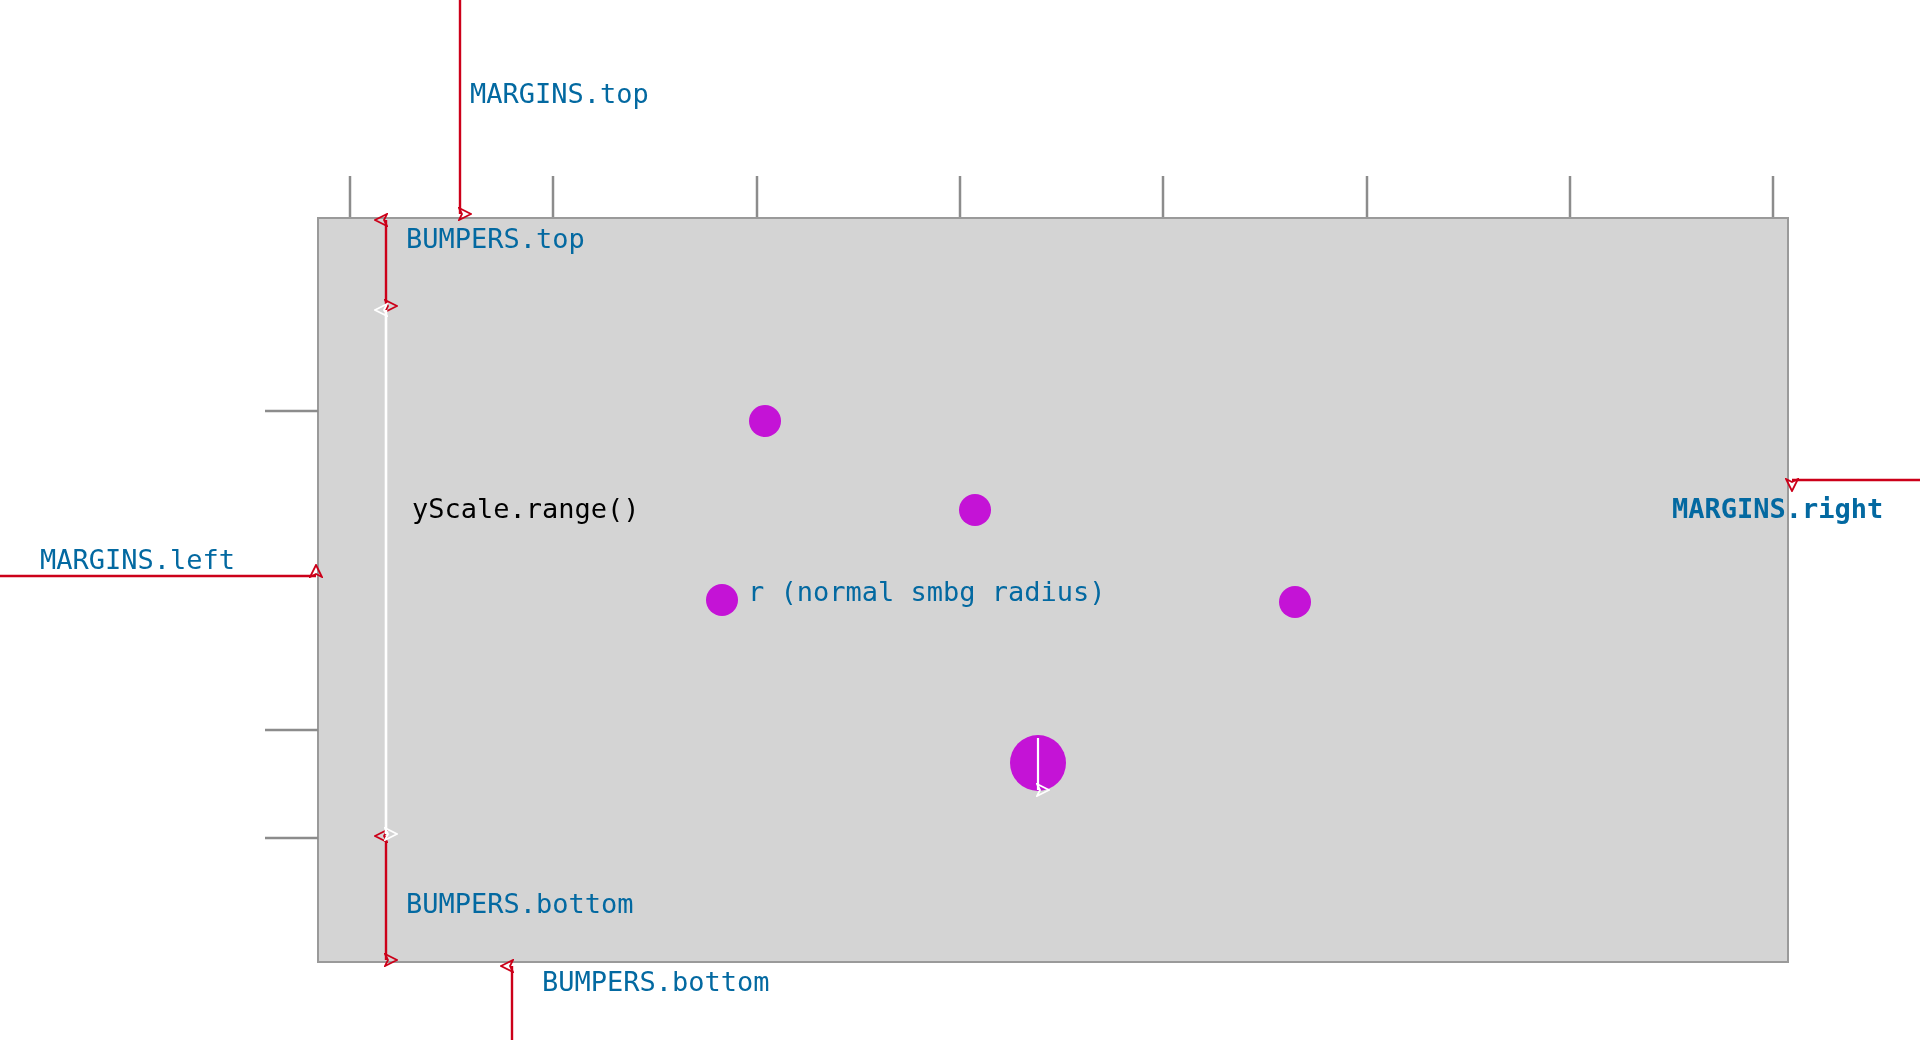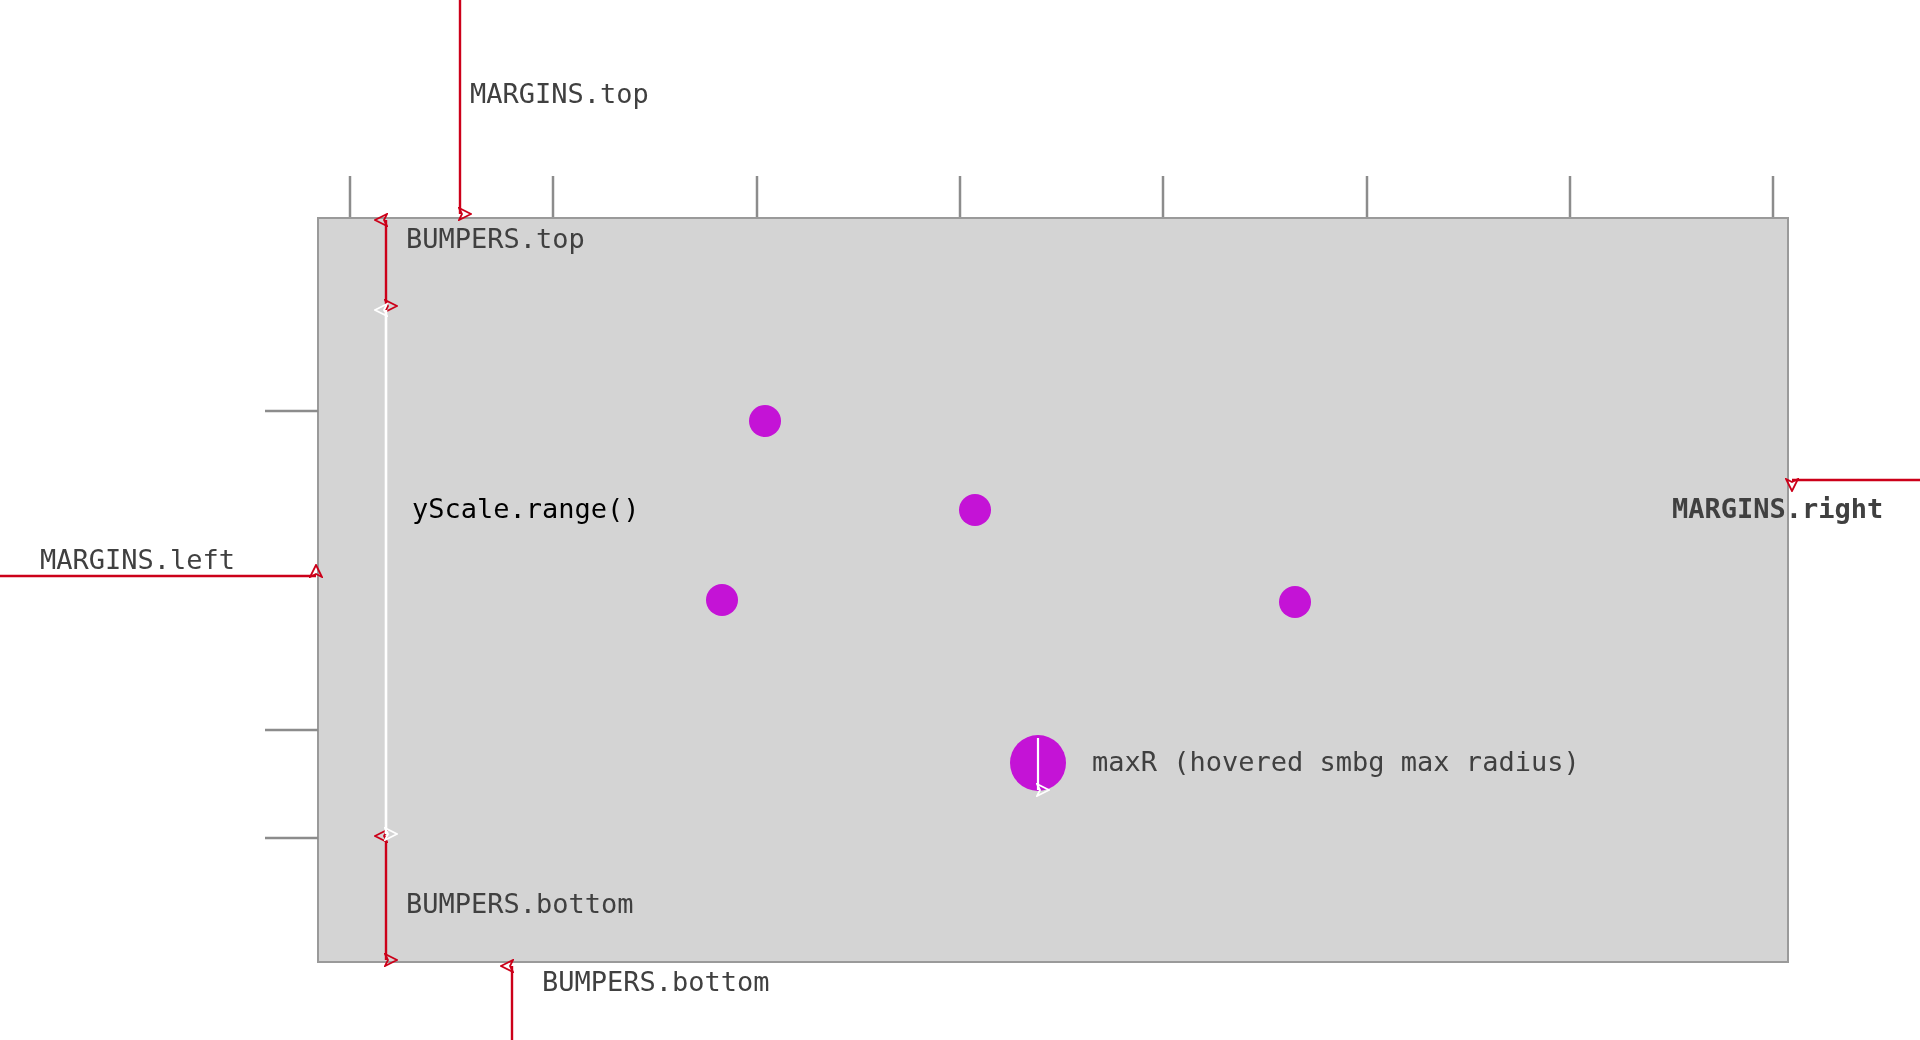--- a/index.html
+++ b/index.html
@@ -7,21 +7,21 @@
   body{
     width:1920px;height:1040px;position:relative;overflow:hidden;
     font-family:"DejaVu Sans Mono","Liberation Mono",monospace;
   }
   #stage{position:absolute;left:0;top:0;width:1920px;height:1040px;}
   svg.layer{position:absolute;left:0;top:0;width:1920px;height:1040px;overflow:visible;}
   .lbl{
     position:absolute;
     font-family:"DejaVu Sans Mono","Liberation Mono",monospace;
     font-size:27px;
-    color:#404040;
+    color:#0369a1;
     white-space:pre;
     line-height:1;
   }
   .lbl.white{color:#000000;}
 </style>
 </head>
 <body>
 
 <div id="stage">
 
@@ -102,20 +102,20 @@
   <div class="lbl" style="left:470px;top:80px;">MARGINS.top</div>
 
   <div class="lbl" style="left:406px;top:225px;">BUMPERS.top</div>
 
   <div class="lbl white" style="left:412px;top:495px;">yScale.range()</div>
 
   <div class="lbl" style="left:40px;top:518px;margin-top:28px;">MARGINS.left</div>
 
   <div class="lbl" style="left:1672px;top:495px;font-weight:bold;">MARGINS.right</div>
 
+  <div class="lbl" style="left:748px;top:578px;">r (normal smbg radius)</div>
 
-  <div class="lbl" style="left:1092px;top:748px;">maxR (hovered smbg max radius)</div>
 
   <div class="lbl" style="left:406px;top:890px;">BUMPERS.bottom</div>
 
   <div class="lbl" style="left:542px;top:968px;">BUMPERS.bottom</div>
 
 </div>
 
 </body></html>

